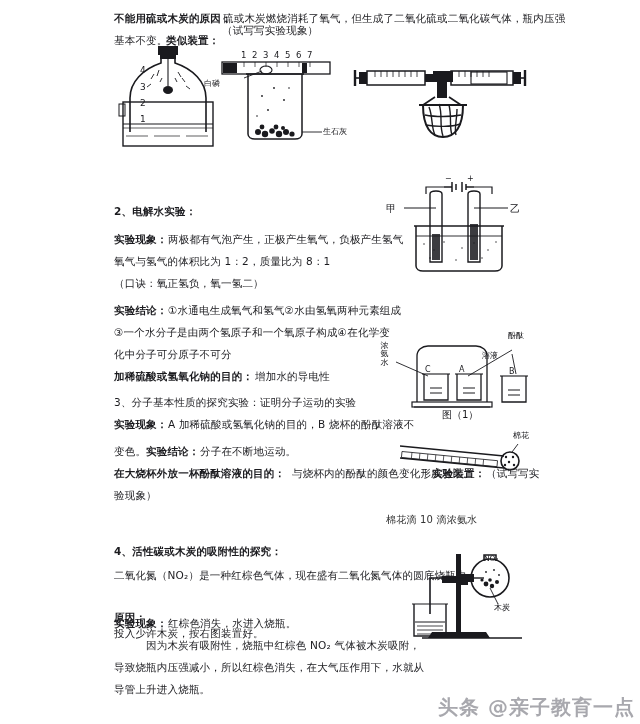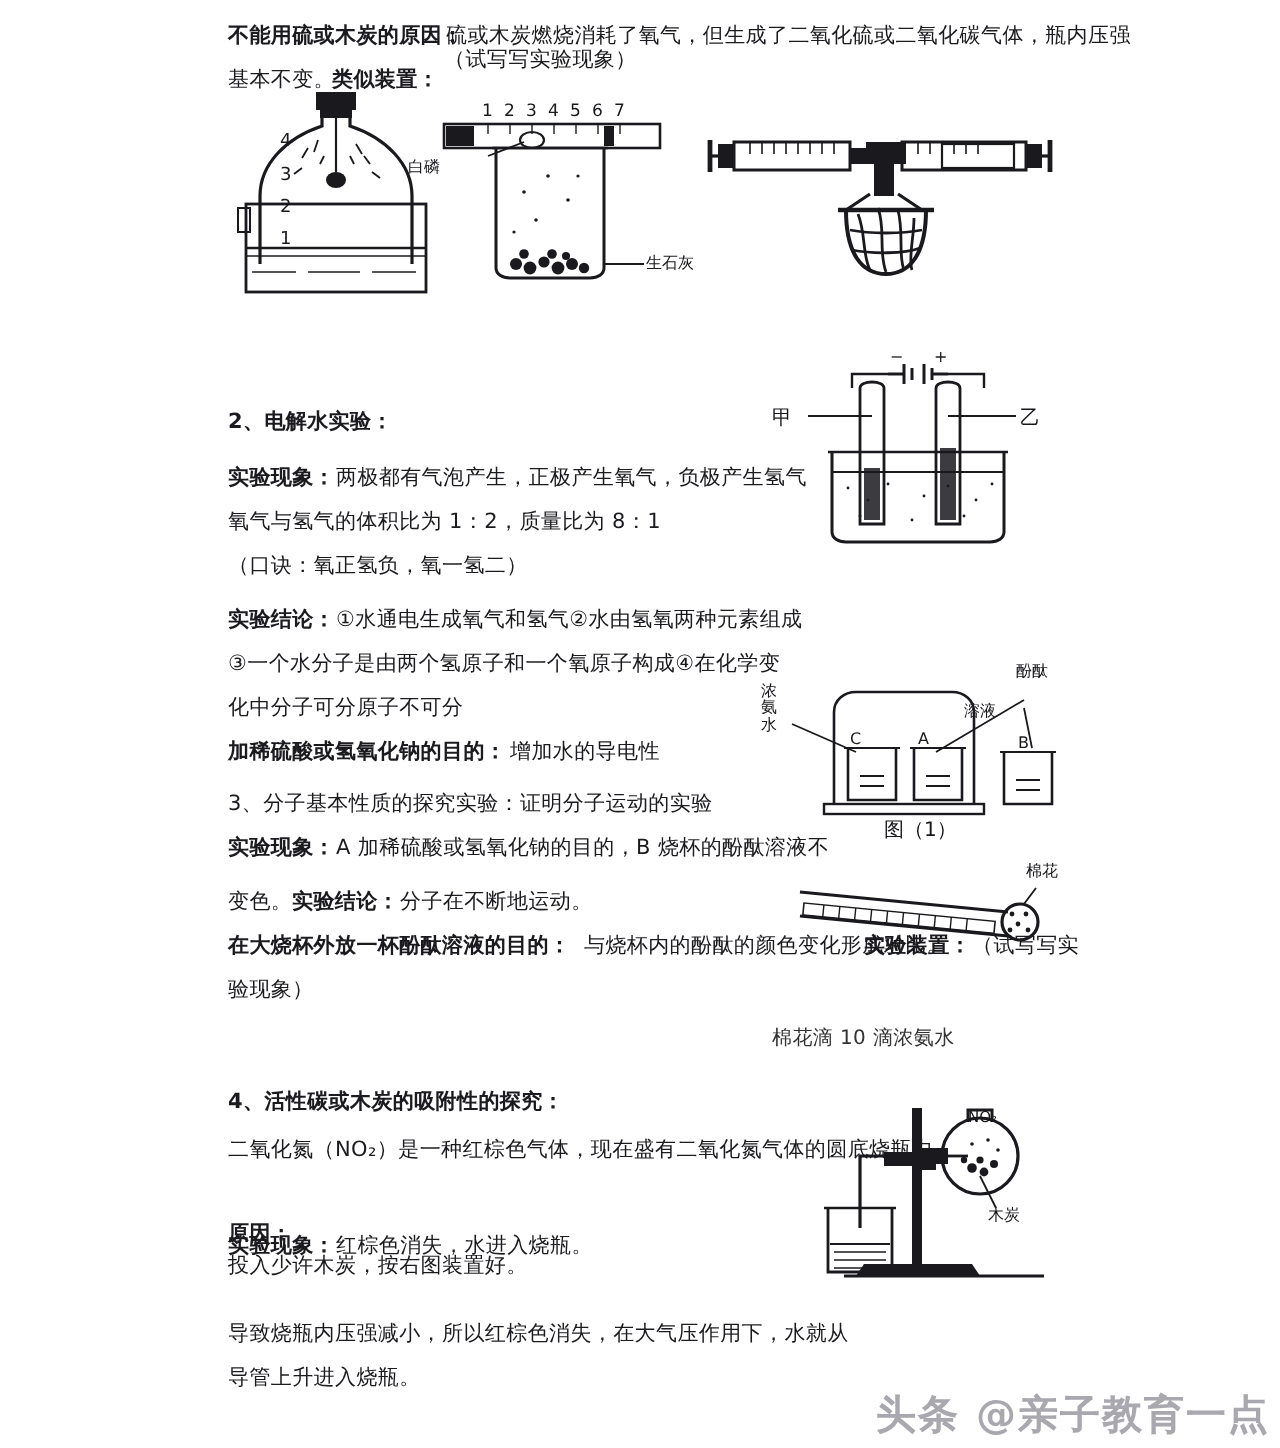--- a/index.html
+++ b/index.html
@@ -67,20 +67,21 @@
   <div class="txt" style="left:486px;top:468px;">（试写写实</div>
   <div class="txt" style="left:114px;top:490px;">验现象）</div>
 
   <div class="txt b" style="left:114px;top:546px;">4、活性碳或木炭的吸附性的探究：</div>
 
   <div class="txt" style="left:114px;top:570px;">二氧化氮（NO₂）是一种红棕色气体，现在盛有二氧化氮气体的圆底烧瓶中</div>
   <div class="txt" style="left:114px;top:592px;margin-top:36px;">投入少许木炭，按右图装置好。</div>
   <div class="txt b" style="left:114px;top:618px;">实验现象：</div>
   <div class="txt" style="left:168px;top:618px;">红棕色消失，水进入烧瓶。</div>
   <div class="txt b" style="left:114px;top:612px;">原因：</div>
+  <div class="txt" style="left:146px;top:640px;">因为木炭有吸附性，烧瓶中红棕色 NO₂ 气体被木炭吸附，</div>
   <div class="txt" style="left:114px;top:662px;">导致烧瓶内压强减小，所以红棕色消失，在大气压作用下，水就从</div>
   <div class="txt" style="left:114px;top:684px;">导管上升进入烧瓶。</div>
 
   <div class="dg" style="left:118px;top:44px;">
     <svg width="100" height="105" viewBox="0 0 100 105">
 
       <rect x="40" y="2" width="20" height="9" class="fl"></rect>
       <rect x="42" y="11" width="16" height="4" class="fl"></rect>
 
       <path d="M43 15 L43 19 C25 25 12 38 12 54 L12 88" class="ln" stroke-width="1.6"></path>

